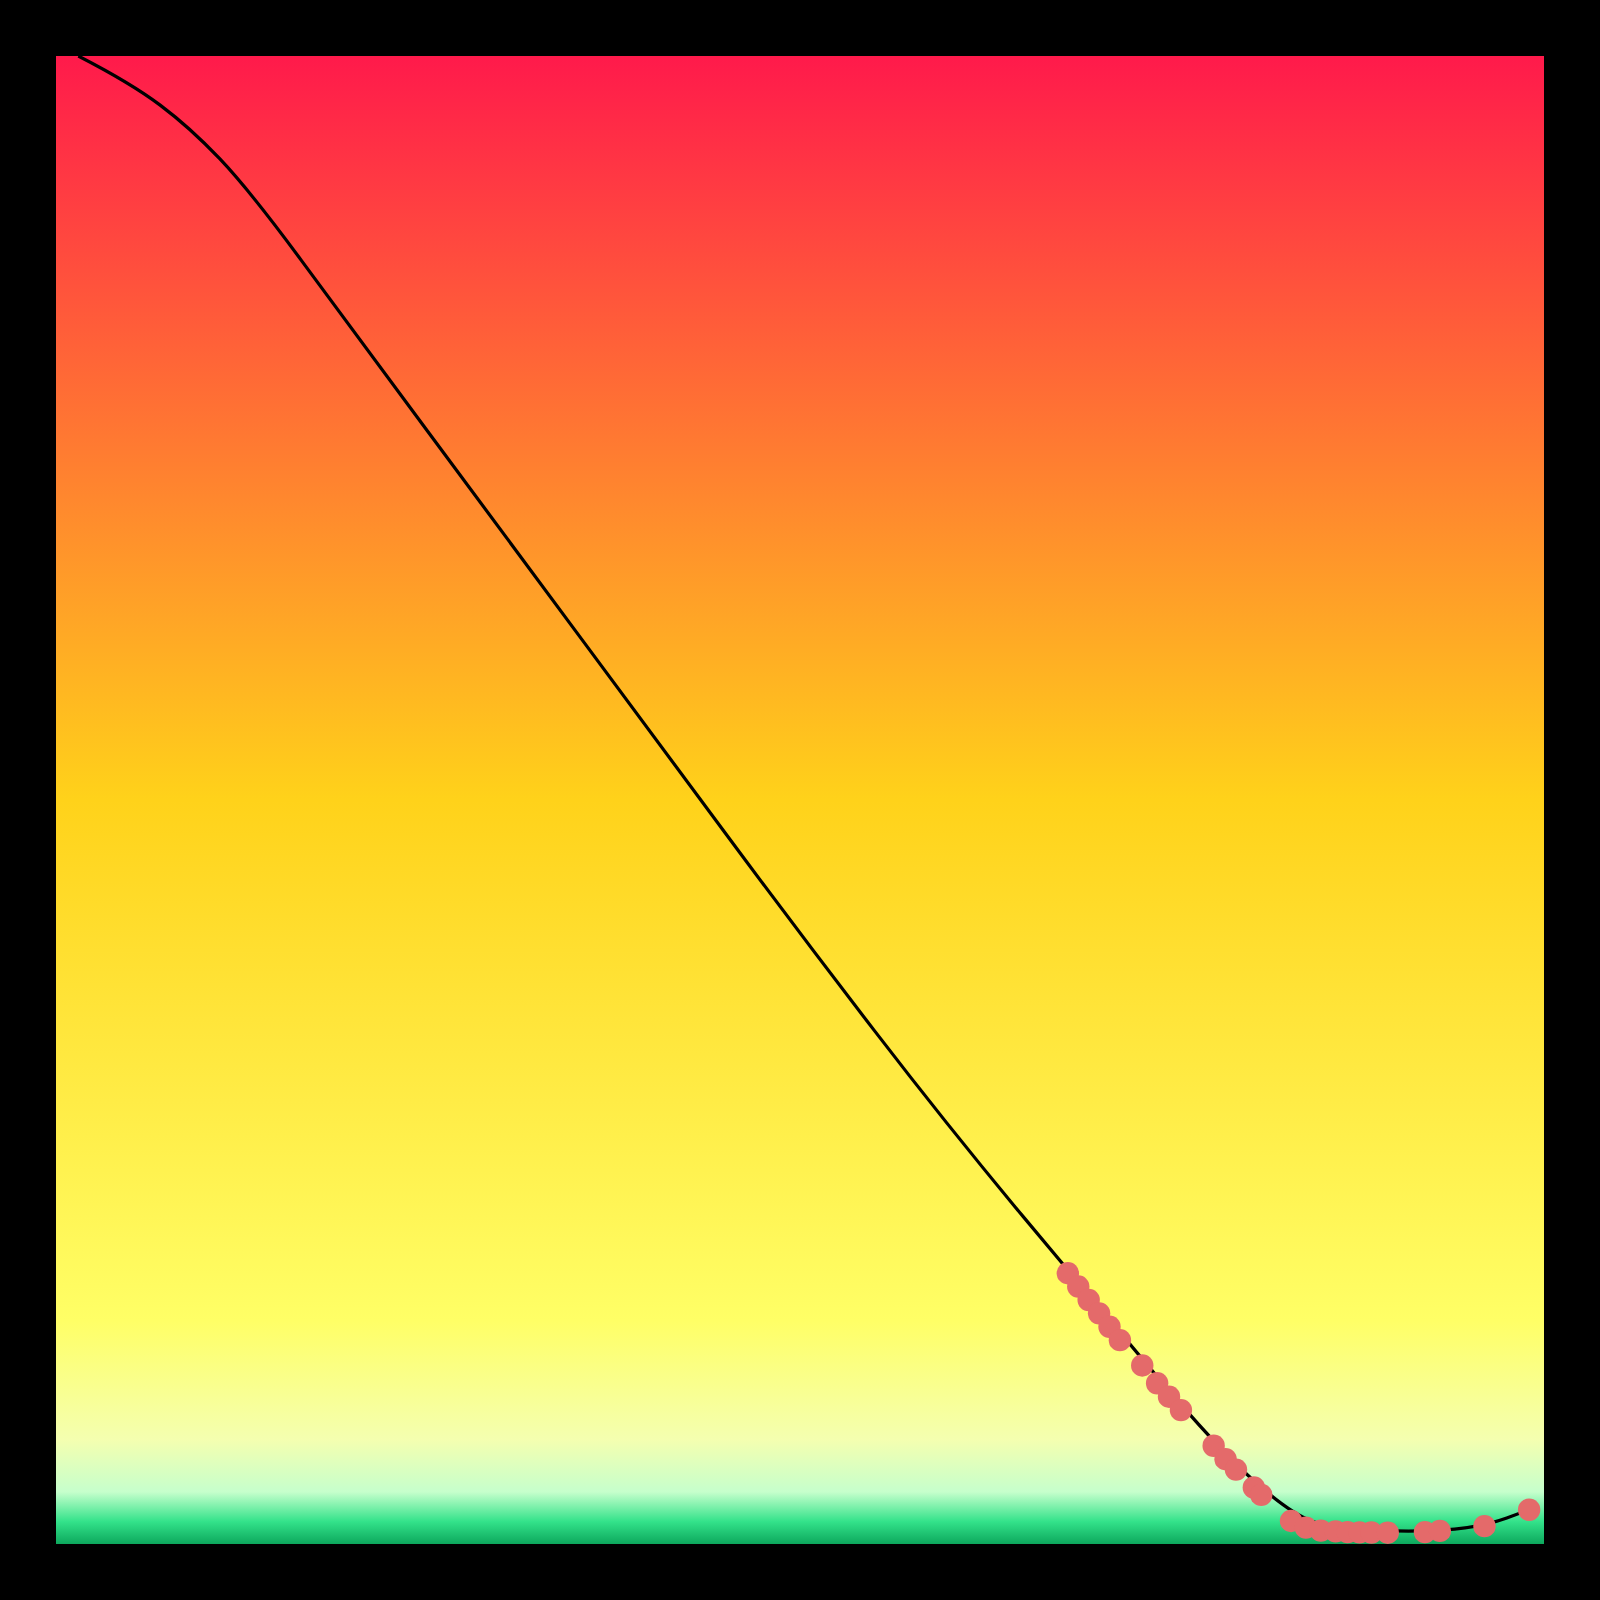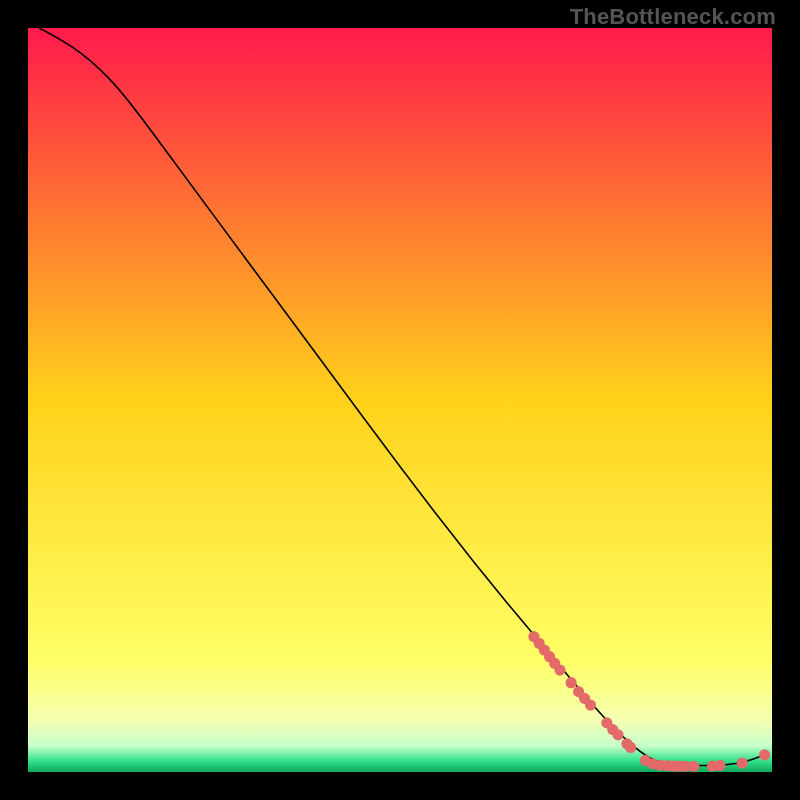--- a/index.html
+++ b/index.html
@@ -37,21 +37,20 @@
   .plot svg {
     width: 100%;
     height: 100%;
     display: block;
   }
 </style>
 </head>
 <body>
 
 <div class="stage">
-  <div class="watermark">TheBottleneck.com</div>
 
   <div class="plot">
     <svg viewBox="0 0 100 100" preserveAspectRatio="none">
       <defs>
         <linearGradient id="bgGrad" x1="0" y1="0" x2="0" y2="1">
         <stop offset="0.00%" stop-color="#ff1a4b"></stop>
             <stop offset="50.00%" stop-color="#ffd21a"></stop>
             <stop offset="85.00%" stop-color="#ffff66"></stop>
             <stop offset="93.00%" stop-color="#f4ffb0"></stop>
             <stop offset="96.50%" stop-color="#c6ffcc"></stop>

